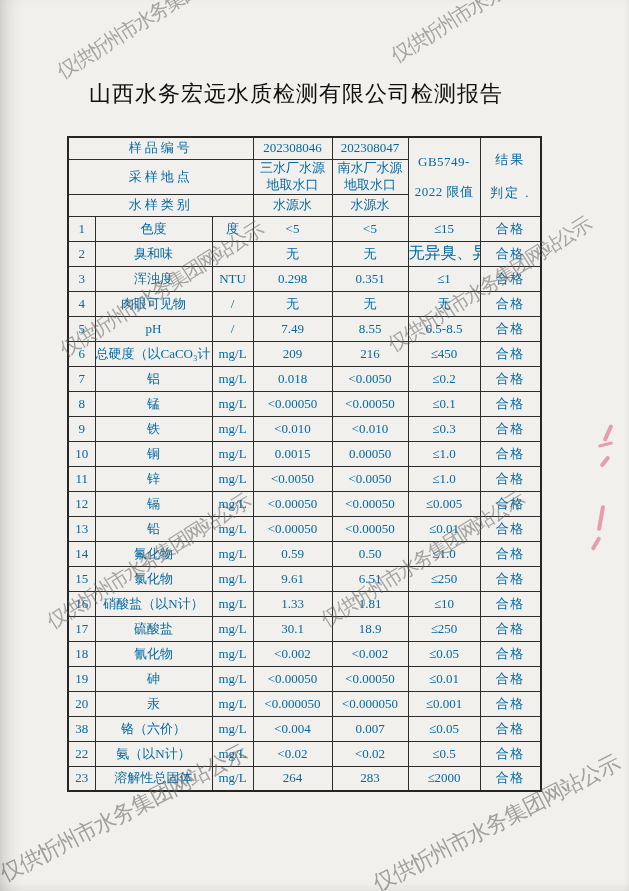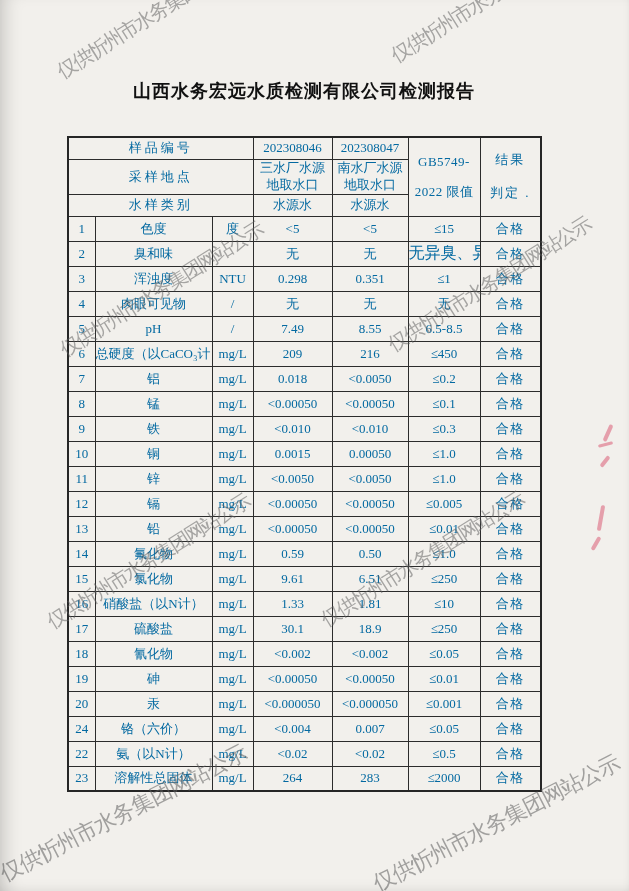--- a/index.html
+++ b/index.html
@@ -8,23 +8,23 @@
     background:#f2f0ec; overflow:hidden;
     font-family:"Liberation Serif","DejaVu Serif",serif; color:#1c1c1c;
   }
   .page::after{
     content:""; position:absolute; inset:0; z-index:6; pointer-events:none;
     box-shadow: inset 16px 0 20px -14px rgba(0,0,0,.22),
                 inset 0 -10px 16px -12px rgba(0,0,0,.10),
                 inset -6px 0 10px -8px rgba(0,0,0,.08);
   }
   .title{
-    position:absolute; top:79px; left:68px; width:472px; text-align:center;
+    position:absolute; top:79px; left:60px; width:472px; text-align:center;
     font-family:"Liberation Sans","DejaVu Sans",sans-serif;
-    font-weight:bold; font-size:18px; letter-spacing:1px; color:#111;
+    font-weight:normal; font-size:22px; letter-spacing:1px; color:#111;
   }
   .meta{
     position:absolute; top:112px; left:85px; width:455px;
     display:flex; justify-content:space-between; font-size:13.5px;
   }
   table.report{
     position:absolute; left:67px; top:136px; width:473px;
     border-collapse:collapse; table-layout:fixed;
     font-size:13px; color:#0369a1;
   }
@@ -299,21 +299,21 @@
       <td>20</td>
       <td class="name">汞</td>
       <td>mg/L</td>
       <td>&lt;0.000050</td>
       <td>&lt;0.000050</td>
       <td class="limit">≤0.001</td>
       <td class="result">合格</td>
     </tr>
 
     <tr>
-      <td>24</td>
+      <td>38</td>
       <td class="name">铬（六价）</td>
       <td>mg/L</td>
       <td>&lt;0.004</td>
       <td>0.007</td>
       <td class="limit">≤0.05</td>
       <td class="result">合格</td>
     </tr>
 
     <tr>
       <td>22</td>

